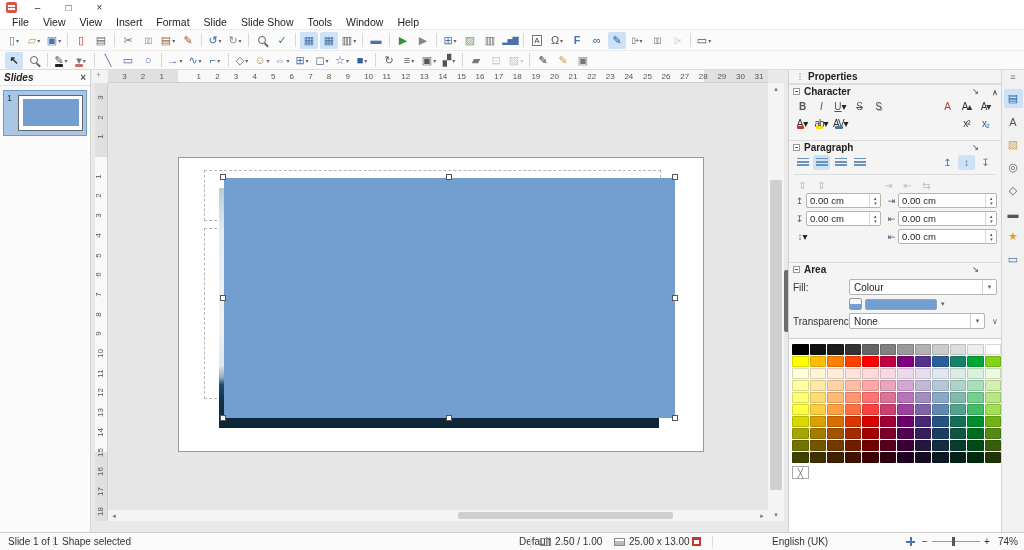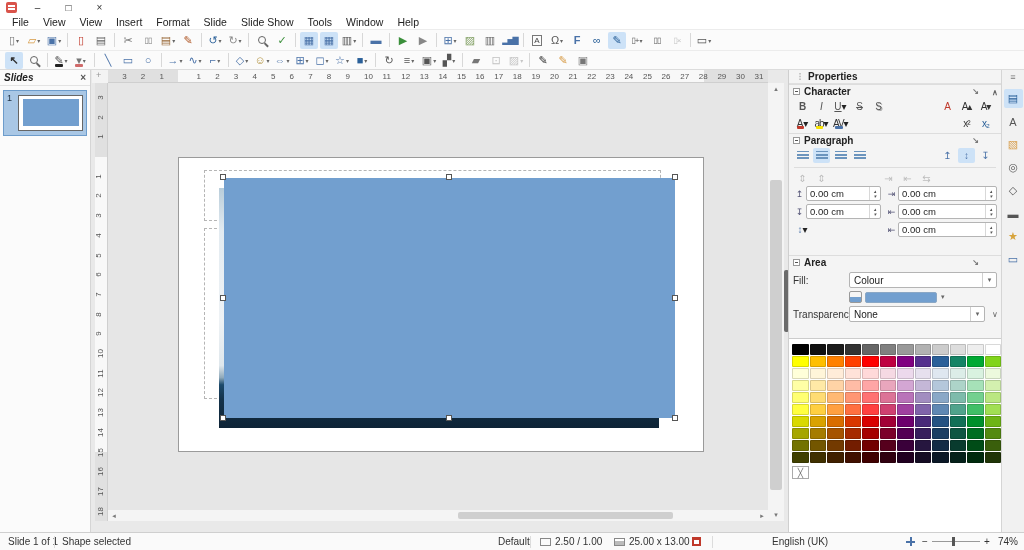--- a/index.html
+++ b/index.html
@@ -564,21 +564,21 @@
           <span class="rgt" id="char-r2-right">
             <div class="sbtn">
               <span class="glyph multi" style="color: rgb(51, 51, 51);">x²</span>
             </div>
             <div class="sbtn">
               <span class="glyph multi" style="color: rgb(42, 96, 153);">x₂</span>
             </div>
           </span>
         </div>
 
-      <div class="sec-head" style="margin-top:1px">
+      <div class="sec-head" style="margin-top:8px">
         <span class="collapse"></span>
         <span>Paragraph</span>
         <span class="launcher">↘</span>
       </div>
       <div class="srow">
           <span id="para-align-h" style="display:flex">
             <div class="sbtn">
               <span class="i-bars"></span>
             </div>
             <div class="sbtn on">
@@ -871,21 +871,21 @@
         <div class="tab">
           <span style="color: rgb(74, 114, 168);">▭</span>
         </div>
       </div>
   </div>
 
   <div id="statusbar">
     <span class="sb" style="left:8px">Slide 1 of 1</span>
     <span class="sb-sep" style="left:54px"></span>
     <span class="sb" style="left:62px">Shape selected</span>
-    <span class="sb" style="left:498px">Default</span>
+    <span class="sb" style="left:519px">Default</span>
     <span class="sb-sep" style="left:530px"></span>
     <span class="sb" style="left:540px"><span class="sb-ico"></span><span>2.50 / 1.00</span></span>
     <span class="sb" style="left:614px"><span class="sb-ico size"></span><span>25.00 x 13.00</span></span>
     <span class="sb" style="left:692px"><span class="sb-ico mod"></span></span>
     <span class="sb-sep" style="left:712px"></span>
     <span class="sb" style="left:772px">English (UK)</span>
     <span class="sb" style="left:906px;top:4px"><span class="fitplus"></span></span>
     <span class="sb" style="left:922px">−</span>
     <span id="zoomtrack">
         <span id="zoomthumb"></span>

